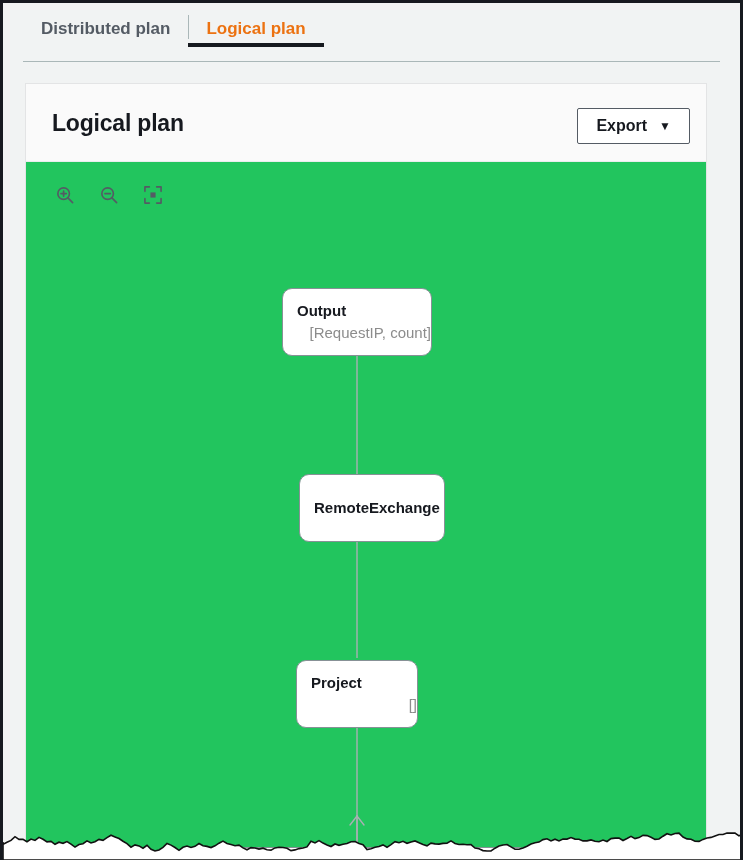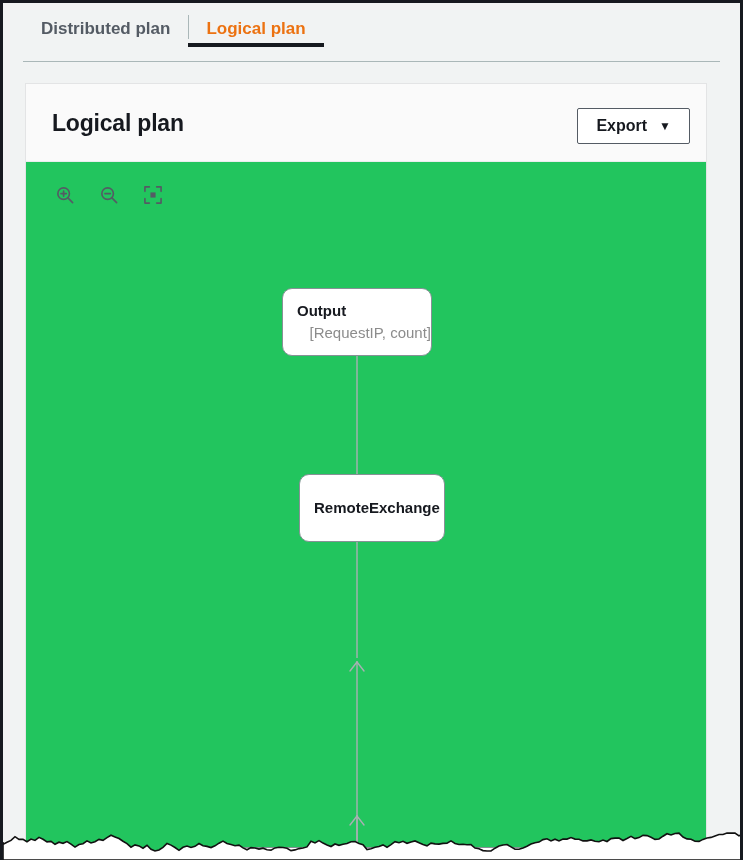--- a/index.html
+++ b/index.html
@@ -277,20 +277,24 @@
 
       <div class="node" style="left:256px; top:126px; width:150px; height:68px;">
         <div class="node-title">Output</div>
         <div class="node-sub">[RequestIP, count]</div>
       </div>
 
       <div class="node" style="left:253px; top:312px; width:146px; height:68px;margin-left:20px;">
         <div class="node-title">RemoteExchange</div>
       </div>
 
+      <div class="node" style="left:270px; top:498px; width:122px; height:68px;">
+        <div class="node-title">Project</div>
+        <div class="node-sub">[]</div>
+      </div>
 
       <div class="node" style="left:159px; top:685px; width:344px; height:45px; padding-left:0; align-items:center;">
         
       </div>
 
     </div>
   </div>
 
   <svg class="torn" viewBox="0 0 743 44" preserveAspectRatio="none">
     <path id="tornpath" fill="#ffffff" stroke="#111111" stroke-width="1.6" d="M0,44 L0,26 L0,28.4 L4,26.3 L8,24.4 L12,20.7 L16,23.4 L20,23.2 L24,25.7 L28,23.1 L32,24.4 L36,21.4 L40,23.3 L44,25.9 L48,25.4 L52,28.3 L56,26.2 L60,27.3 L64,25.6 L68,28.2 L72,31.1 L76,28.5 L80,27.7 L84,24.9 L88,27.0 L92,25.8 L96,23.4 L100,24.3 L104,21.6 L108,19.2 L112,20.9 L116,22.5 L120,25.2 L124,27.6 L128,31.2 L132,28.9 L136,29.9 L140,32.2 L144,29.3 L148,33.3 L152,35.0 L156,34.0 L160,31.3 L164,27.4 L168,29.1 L172,31.5 L176,34.3 L180,31.3 L184,30.1 L188,31.5 L192,30.3 L196,27.5 L200,29.8 L204,30.4 L208,31.6 L212,29.8 L216,27.2 L220,25.1 L224,27.5 L228,28.6 L232,29.7 L236,29.1 L240,31.9 L244,33.8 L248,31.6 L252,32.0 L256,33.1 L260,32.2 L264,33.7 L268,34.1 L272,31.9 L276,31.2 L280,31.5 L284,32.2 L288,34.6 L292,33.9 L296,32.6 L300,32.0 L304,30.9 L308,25.2 L312,26.9 L316,24.6 L320,27.1 L324,28.9 L328,30.5 L332,28.0 L336,29.3 L340,28.2 L344,27.5 L348,25.7 L352,25.6 L356,27.5 L360,28.7 L364,33.6 L368,32.8 L372,31.3 L376,30.5 L380,28.9 L384,31.3 L388,28.6 L392,25.7 L396,26.7 L400,25.3 L404,27.3 L408,26.0 L412,24.9 L416,26.7 L420,28.5 L424,29.8 L428,27.2 L432,27.9 L436,28.1 L440,27.4 L444,27.3 L448,24.9 L452,27.5 L456,28.5 L460,28.2 L464,28.8 L468,28.6 L472,32.0 L476,32.8 L480,34.6 L484,35.0 L488,35.0 L492,32.2 L496,30.1 L500,29.0 L504,28.5 L508,30.9 L512,33.3 L516,33.3 L520,32.0 L524,30.3 L528,28.1 L532,26.7 L536,26.1 L540,23.6 L544,22.8 L548,24.9 L552,23.2 L556,24.9 L560,23.1 L564,23.1 L568,21.6 L572,23.1 L576,23.2 L580,24.9 L584,24.9 L588,23.9 L592,25.2 L596,25.8 L600,24.1 L604,25.5 L608,22.6 L612,22.1 L616,22.1 L620,24.5 L624,22.5 L628,20.3 L632,22.6 L636,21.6 L640,19.4 L644,19.6 L648,21.2 L652,23.4 L656,23.0 L660,20.2 L664,17.7 L668,19.0 L672,17.5 L676,17.1 L680,21.0 L684,22.9 L688,23.3 L692,25.3 L696,25.4 L700,23.4 L704,22.0 L708,21.4 L712,19.9 L716,18.5 L720,18.5 L724,17.0 L728,17.1 L732,17.0 L736,19.8 L740,18.4 L743,44 Z"></path>

